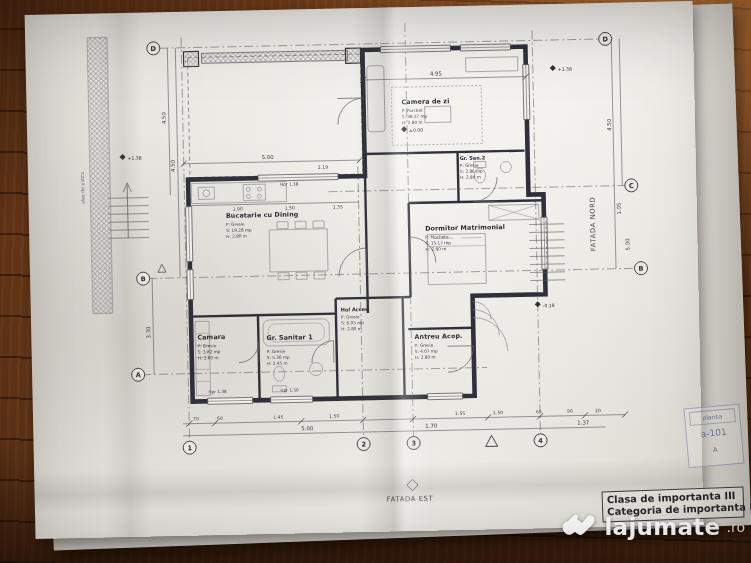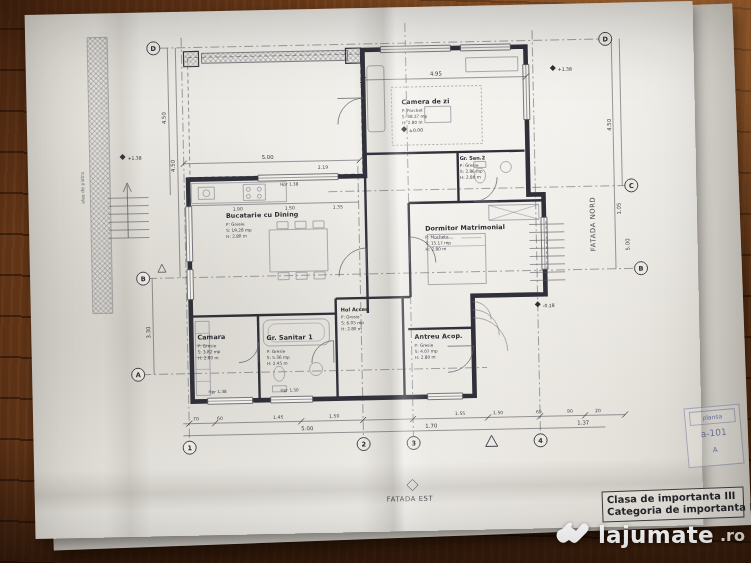--- a/index.html
+++ b/index.html
@@ -60,26 +60,26 @@
     position:absolute;left:686px;top:406px;width:54px;height:58px;
     transform:rotate(-5deg);
     border:1px solid rgba(95,105,150,0.45);
     color:rgba(75,85,140,0.75);
     background:rgba(240,238,233,0.35);
   }
   .corner-stamp .cbox{margin:3px 4px 0 4px;height:12px;border:1px solid rgba(95,105,150,0.45);font-size:6px;text-align:center;line-height:12px;}
   .corner-stamp .ccode{font-size:9px;text-align:center;margin-top:4px;font-family:"DejaVu Sans",sans-serif;}
   .corner-stamp .crev{font-size:7px;text-align:center;margin-top:8px;}
   .watermark{
-    position:absolute;right:6px;bottom:8px;height:40px;
+    position:absolute;right:6px;bottom:16px;height:40px;
     display:flex;align-items:center;gap:6px;
     filter:drop-shadow(0 1px 2px rgba(0,0,0,0.45));
   }
   .wm-text{color:#ffffff;font-weight:bold;font-size:23px;letter-spacing:0.3px;}
-  .wm-tld{color:#f3ece2;font-weight:bold;font-size:16px;}
+  .wm-tld{color:#f3ece2;font-weight:normal;font-size:14px;}
   .vignette{position:absolute;inset:0;pointer-events:none;
     box-shadow:inset 0 0 90px rgba(10,4,1,0.35);}
 </style>
 </head>
 <body>
 
 <div class="sheet sheet-bottom"></div>
 
 <div class="sheet sheet-top">
   <svg class="plan" viewBox="0 0 668 524">

